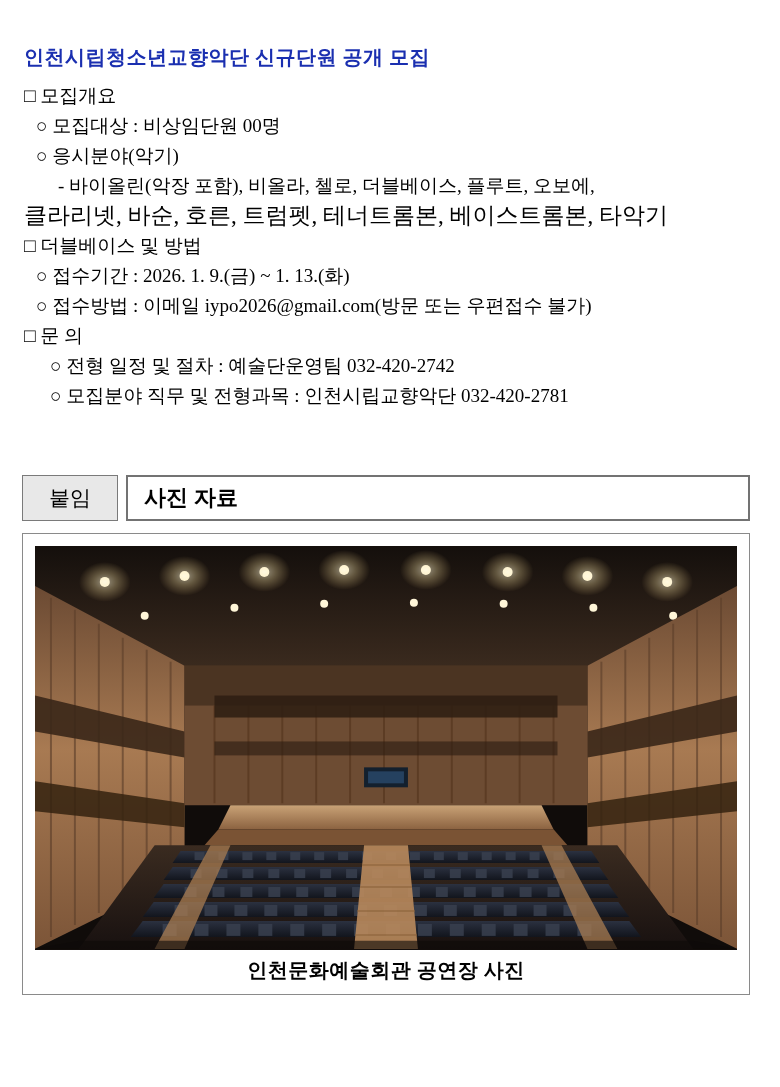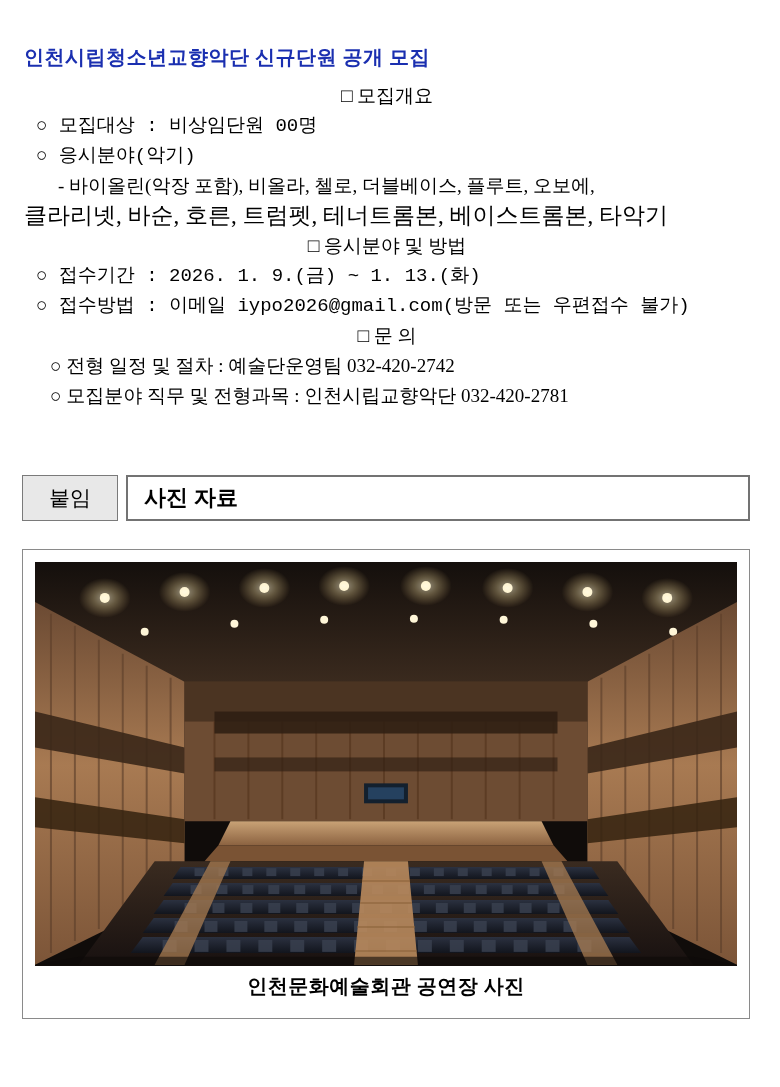--- a/index.html
+++ b/index.html
@@ -27,22 +27,22 @@
     letter-spacing: 0.5px;
     margin: 0 0 10px 2px;
     font-family: "Liberation Serif", serif;
   }
   .line {
     font-size: 19px;
     line-height: 30px;
     white-space: nowrap;
     margin: 0;
   }
-  .lvl0 { padding-left: 2px; text-align: center; }
-  .lvl1 { padding-left: 14px; font-family: Liberation Mono, monospace; }
+  .lvl0 { padding-left: 2px; }
+  .lvl1 { padding-left: 14px; }
   .lvl2 { padding-left: 36px; }
   .lvl1b { padding-left: 28px; }
   .wrapline {
     font-size: 23px;
     line-height: 30px;
     padding-left: 2px;
     white-space: nowrap;
   }
   .spacer-a { height: 34px; }
 
@@ -72,23 +72,23 @@
     align-items: center;
     padding-left: 16px;
     font-size: 22px;
     font-weight: bold;
     font-family: "Liberation Sans", sans-serif;
     background: #ffffff;
   }
 
   
   .photo-frame {
-    margin-top: 28px;
+    margin-top: 12px;
     border: 1px solid #8a8a8a;
-    padding: 12px 12px 12px 12px;
+    padding: 12px 12px 4px 12px;
     box-sizing: border-box;
   }
   .photo {
     position: relative;
     width: 100%;
     height: 404px;
     overflow: hidden;
     background: #120d0b;
   }
   .caption {
@@ -108,21 +108,21 @@
 <div class="page">
 
   <h1 class="doc-title">인천시립청소년교향악단 신규단원 공개 모집</h1>
 
   <div class="line lvl0">□ 모집개요</div>
   <div class="line lvl1">○ 모집대상 : 비상임단원 00명</div>
   <div class="line lvl1">○ 응시분야(악기)</div>
   <div class="line lvl2">- 바이올린(악장 포함), 비올라, 첼로, 더블베이스, 플루트, 오보에,</div>
   <div class="wrapline">클라리넷, 바순, 호른, 트럼펫, 테너트롬본, 베이스트롬본, 타악기</div>
 
-  <div class="line lvl0">□ 응시분야 및 방법</div>
+  <div class="line lvl0">□ 더블베이스 및 방법</div>
   <div class="line lvl1">○ 접수기간 : 2026. 1. 9.(금) ~ 1. 13.(화)</div>
   <div class="line lvl1">○ 접수방법 : 이메일 iypo2026@gmail.com(방문 또는 우편접수 불가)</div>
 
   <div class="line lvl0">□ 문        의</div>
   <div class="line lvl1b">○ 전형 일정 및 절차 : 예술단운영팀 032-420-2742</div>
   <div class="line lvl1b">○ 모집분야 직무 및 전형과목 : 인천시립교향악단 032-420-2781</div>
 
   <div class="spacer-a"></div>
 
   <div class="attach-row">

